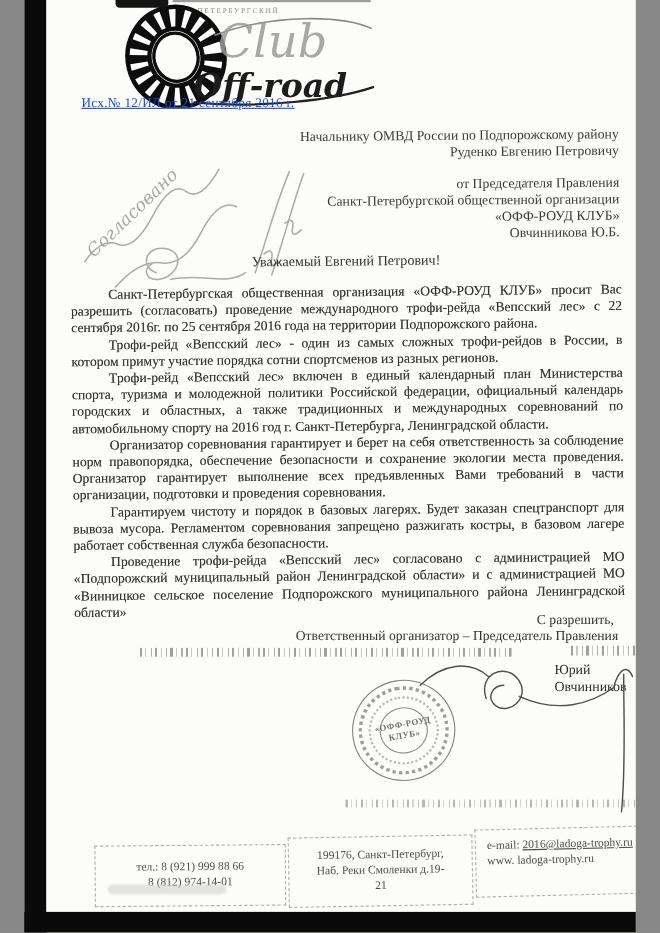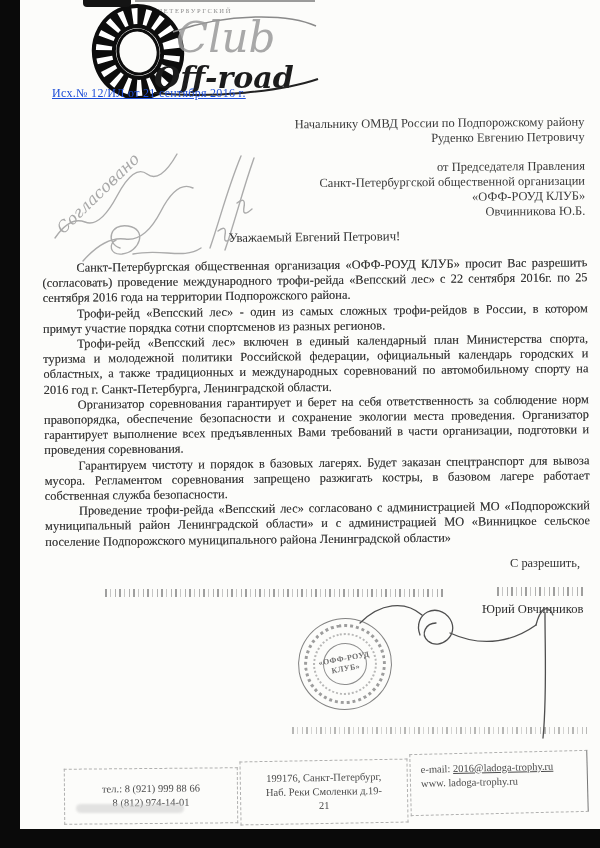--- a/index.html
+++ b/index.html
@@ -1,17 +1,17 @@
 <!DOCTYPE html>
 <html><head>
 <meta charset="utf-8">
 <style>
   html,body{margin:0;padding:0;background:#888;}
   .page{
-    position:relative;width:600px;height:848px;margin:0 auto;
+    position:relative;width:556px;height:848px;margin:0 auto;
     background:#fcfcfa;overflow:hidden;
     font-family:"Liberation Serif","DejaVu Serif",serif;
     color:#333;
   }
   
   .edge-left{position:absolute;left:0;top:0;width:20px;height:848px;background:#0a0a0a;}
   .edge-bottom{position:absolute;left:0;top:829px;width:600px;height:19px;background:#0a0a0a;}
   .smudge-top{position:absolute;left:83px;top:0;width:48px;height:7px;background:#141414;border-radius:0 0 4px 4px;}
   .smudge-top2{position:absolute;left:135px;top:0;width:180px;height:2px;background:#3a3a3a;opacity:.5;}
   .blob{position:absolute;left:76px;top:804px;width:108px;height:9px;background:#cdcdcd;opacity:.55;border-radius:5px;filter:blur(1px);}
@@ -117,20 +117,21 @@
       <p>Санкт-Петербургская общественная организация «ОФФ-РОУД КЛУБ» просит Вас разрешить (согласовать) проведение международного трофи-рейда «Вепсский лес» с 22 сентября 2016г. по 25 сентября 2016 года на территории Подпорожского района.</p>
       <p>Трофи-рейд «Вепсский лес» - один из самых сложных трофи-рейдов в России, в котором примут участие порядка сотни спортсменов из разных регионов.</p>
       <p>Трофи-рейд «Вепсский лес» включен в единый календарный план Министерства спорта, туризма и молодежной политики Российской федерации, официальный календарь городских и областных, а также традиционных и международных соревнований по автомобильному спорту на 2016 год г. Санкт-Петербурга, Ленинградской области.</p>
       <p>Организатор соревнования гарантирует и берет на себя ответственность за соблюдение норм правопорядка, обеспечение безопасности и сохранение экологии места проведения. Организатор гарантирует выполнение всех предъявленных Вами требований в части организации, подготовки и проведения соревнования.</p>
       <p>Гарантируем чистоту и порядок в базовых лагерях. Будет заказан спецтранспорт для вывоза мусора. Регламентом соревнования запрещено разжигать костры, в базовом лагере работает собственная служба безопасности.</p>
       <p>Проведение трофи-рейда «Вепсский лес» согласовано с администрацией МО «Подпорожский муниципальный район Ленинградской области» и с администрацией МО «Винницкое сельское поселение Подпорожского муниципального района Ленинградской области»</p>
     </div>
   </div>
 
   <div class="regards">С разрешить,</div>
+  <div class="role">Ответственный организатор – Председатель Правления</div>
   <div class="ghost g1"></div>
   <div class="ghost g1b"></div>
   <div class="signer-name">Юрий Овчинников</div>
 
   <div class="stamp">
     <div class="ring ring-outer"></div>
     <div class="ring ring-dots"></div>
     <div class="ring ring-dots2"></div>
     <div class="ring ring-inner"></div>
     <div class="stamp-center">

